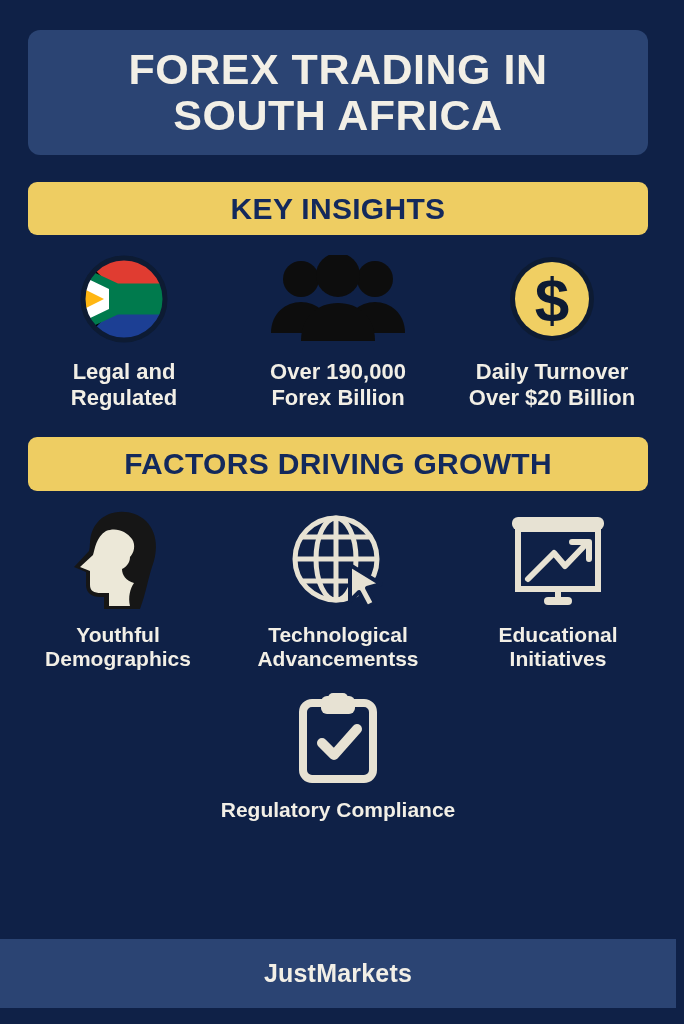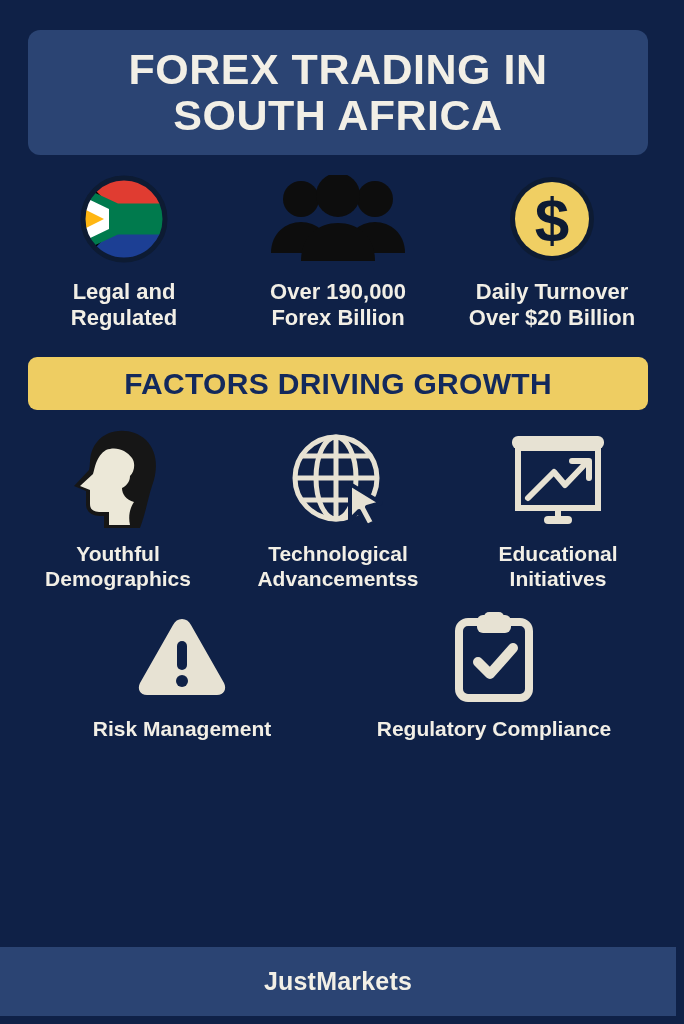--- a/index.html
+++ b/index.html
@@ -93,21 +93,21 @@
     line-height:1.16;
   }
   .item-key .item-label { font-size:22px; }
   .item-factor .item-label { font-size:21px; }
   .item-consideration .item-label { font-size:21px; }
   .item-label .l2 { display:block; }
 
   
   .footer {
     position:absolute;
-    left:0; right:0; bottom:8px;
+    left:0; right:0; bottom:16px;
     height:69px;
     background:#2b4473;
     display:flex; align-items:center; justify-content:center;
   }
   .footer-brand {
     color:#f2efe6;
     font-size:25px;
     font-weight:bold;
     letter-spacing:0.2px;
   }
@@ -117,20 +117,25 @@
 
 <div class="infographic">
 
   <div class="header-panel">
     <div class="header-title">
       <span>FOREX TRADING IN</span>
       <span class="l2">SOUTH AFRICA</span>
     </div>
   </div>
 
+  <div class="section-bar bar-key">
+    <div class="section-bar-label">
+      <span>KEY INSIGHTS</span>
+    </div>
+  </div>
 
   <div class="items-row row-key">
 
     <div class="item item-key">
       <div class="icon-box icon-key">
         <svg width="92" height="92" viewBox="0 0 92 92" aria-hidden="true">
           <defs>
             <clipPath id="flagCircle">
                 <circle cx="46" cy="46" r="40"></circle>
               </clipPath>
@@ -247,32 +252,20 @@
         <span>Educational</span>
         <span class="l2">Initiatives</span>
       </div>
     </div>
 
   </div>
 
 
   <div class="items-row row-considerations">
 
-    <div class="item item-consideration">
-      <div class="icon-box icon-consideration">
-        <svg width="92" height="84" viewBox="0 0 92 84" aria-hidden="true">
-          <path d="M46 4 C50 4 53 6 55 10 L88 68 C91 74 88 80 81 80 L11 80 C4 80 1 74 4 68 L37 10 C39 6 42 4 46 4 Z" fill="#e7e2d3"></path>
-          <rect x="41" y="26" width="10" height="29" rx="5" fill="#0f2147"></rect>
-          <circle cx="46" cy="66" r="6" fill="#0f2147"></circle>
-        </svg>
-      </div>
-      <div class="item-label">
-        <span>Risk Management</span>
-      </div>
-    </div>
 
     <div class="item item-consideration">
       <div class="icon-box icon-consideration">
         <svg width="82" height="90" viewBox="0 0 82 90" aria-hidden="true">
           <rect x="6" y="10" width="70" height="76" rx="9" fill="none" stroke="#e7e2d3" stroke-width="8"></rect>
           <rect x="24" y="3" width="34" height="18" rx="6" fill="#e7e2d3"></rect>
           <rect x="31" y="0" width="20" height="12" rx="5" fill="#e7e2d3"></rect>
           <path d="M25 50 L37 62 L60 36" fill="none" stroke="#e7e2d3" stroke-width="10" stroke-linecap="round" stroke-linejoin="round"></path>
         </svg>
       </div>

